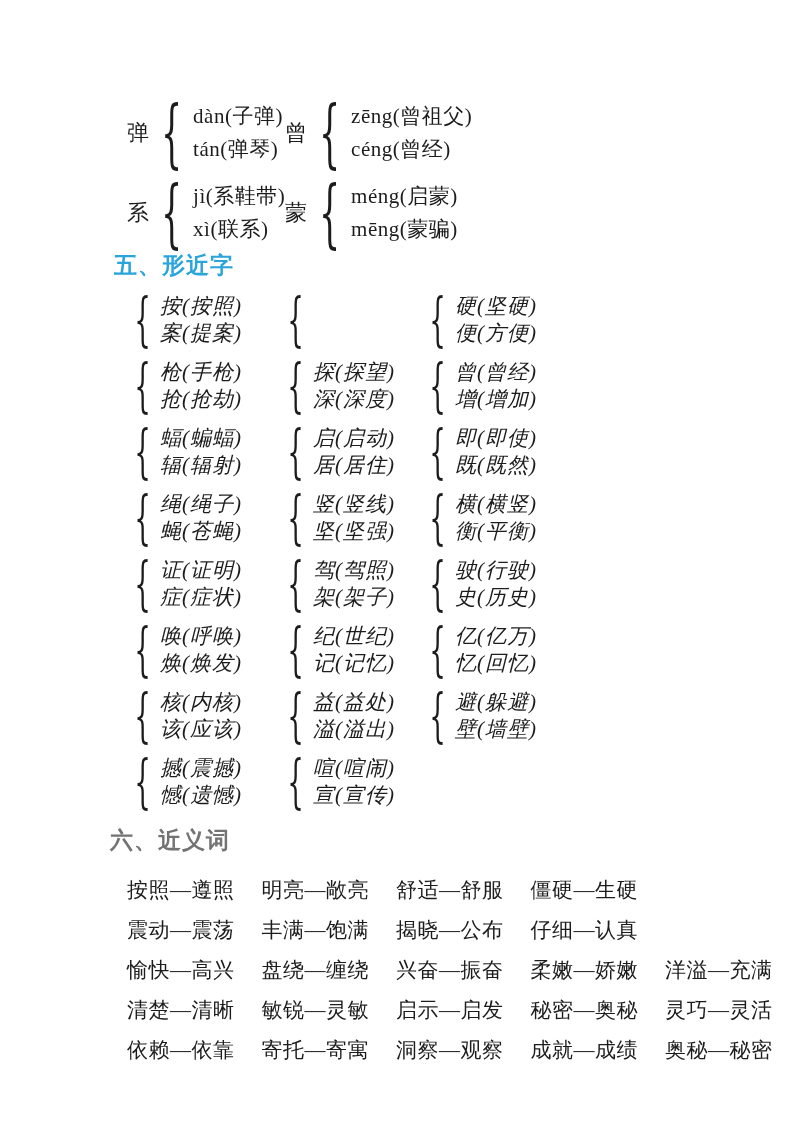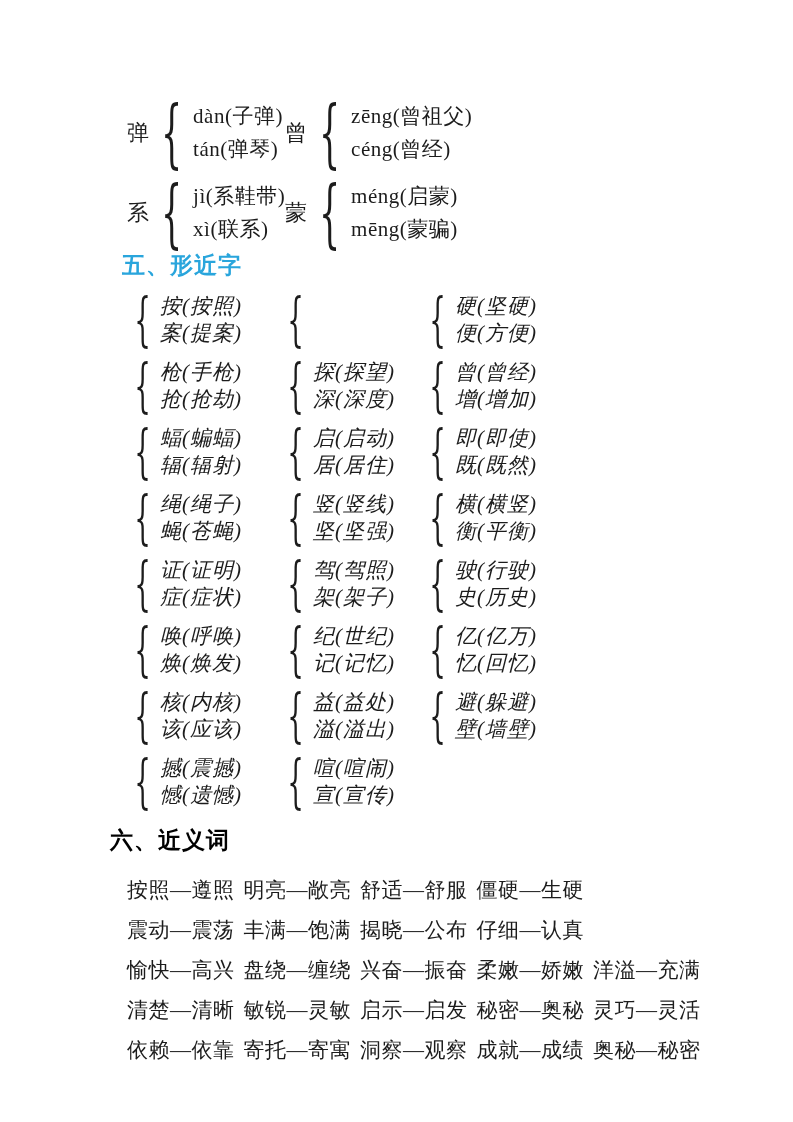--- a/index.html
+++ b/index.html
@@ -24,21 +24,21 @@
 
   
   .sec-title {
     font-family: "Liberation Sans", "DejaVu Sans", sans-serif;
     font-weight: bold;
     font-size: 23px;
     line-height: 27px;
     margin: 0;
     letter-spacing: 1px;
   }
-  .sec-title.s5 { margin: 2px 0 12px 12px; }
+  .sec-title.s5 { margin: 2px 0 12px 4px; }
   .sec-title.s6 { margin: 16px 0 16px 0; }
 
   
   .brace {
     display: inline-block;
     font-family: "DejaVu Serif", serif;
     font-weight: 400;
     line-height: 1;
     transform: scaleX(0.45);
     transform-origin: center;
@@ -74,21 +74,21 @@
     font-size: 21px;
     line-height: 27px;
     white-space: nowrap;
     letter-spacing: 1px;
     font-style: italic;
   }
 
   
   .jyc-line {
     display: flex;
-    gap: 9px;
+    gap: 27px;
     font-size: 21px;
     line-height: 40px;
     white-space: nowrap;
     align-items: flex-end;
   }
   .jyc-pair { letter-spacing: 0.5px; }
 </style>
 </head>
 <body>
 
@@ -289,21 +289,21 @@
           <span class="xjz-lines">
             <div class="xjz-line">喧(喧闹)</div>
             <div class="xjz-line">宣(宣传)</div>
           </span>
         </div>
         <div class="xjz-group empty"></div>
       </div>
   </section>
 
   <section>
-    <h2 class="sec-title s6" style="color: #000000;">六、近义词</h2>
+    <h2 class="sec-title s6" style="color: #737373;">六、近义词</h2>
     <div class="indent" id="jyc-block">
         <div class="jyc-line">
           <span class="jyc-pair">按照—遵照</span>
           <span class="jyc-pair">明亮—敞亮</span>
           <span class="jyc-pair">舒适—舒服</span>
           <span class="jyc-pair">僵硬—生硬</span>
         </div>
         <div class="jyc-line">
           <span class="jyc-pair">震动—震荡</span>
           <span class="jyc-pair">丰满—饱满</span>

